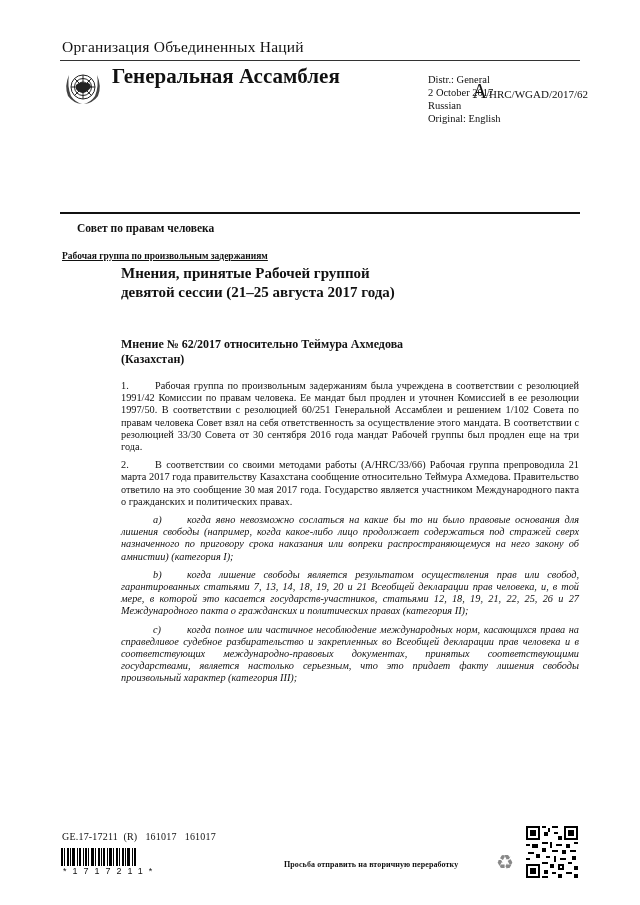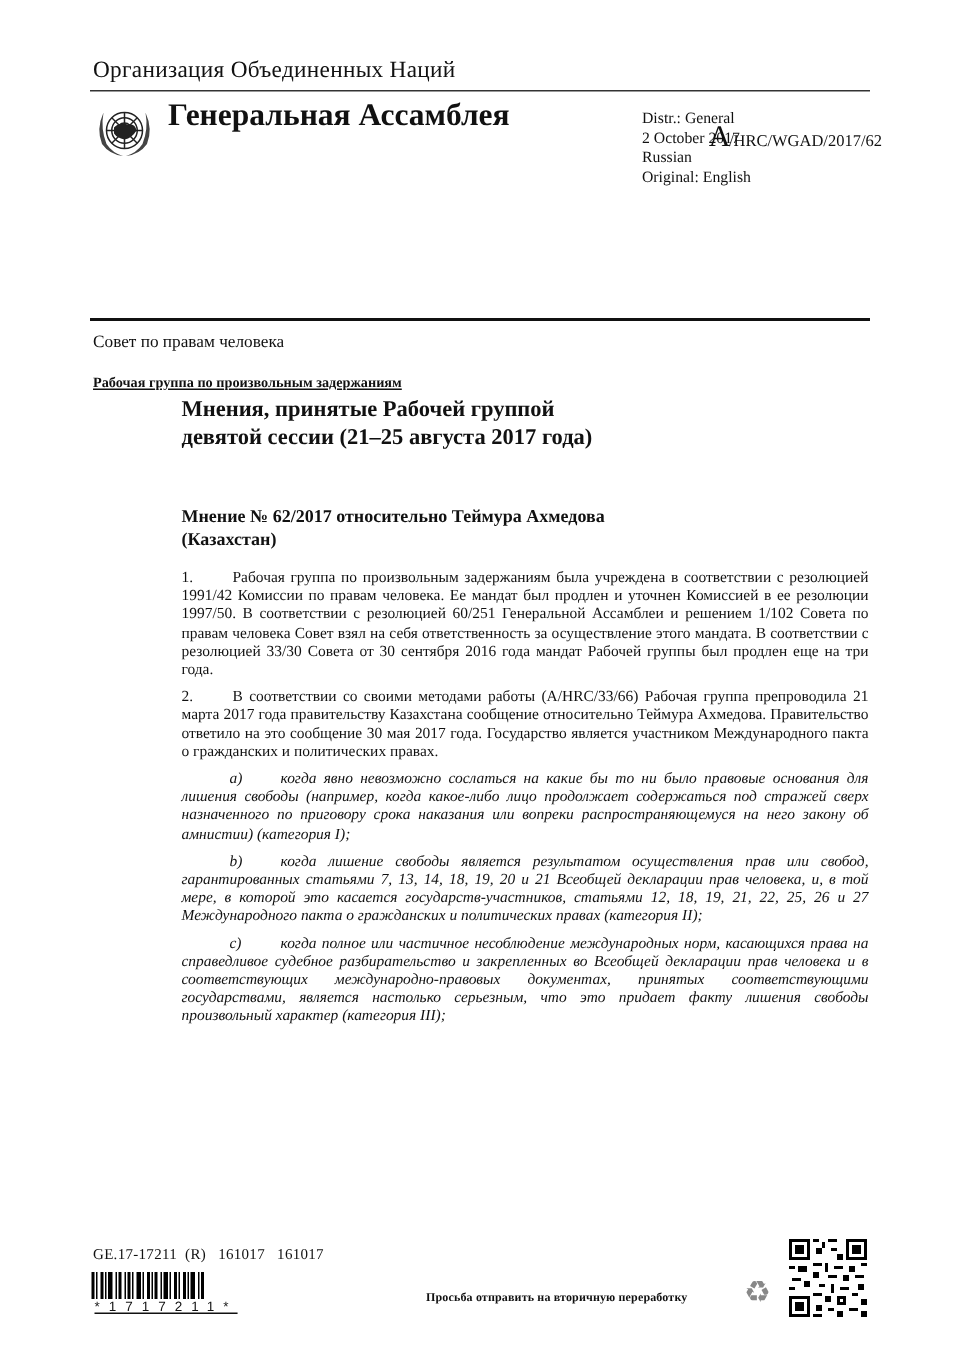--- a/index.html
+++ b/index.html
@@ -7,33 +7,33 @@
          font-family:"Liberation Serif", "DejaVu Serif", serif; color:#111; }
   .abs { position:absolute; }
   .org { left:62px; top:38px; font-size:15.5px; letter-spacing:0.2px; }
   .symbol { right:52px; top:36px; font-size:11px; white-space:nowrap;margin-top:44px; }
   .symbol .big { font-size:20px; letter-spacing:-1px; }
   .rule-thin { left:60px; width:520px; top:60px; height:0; border-top:1.3px solid #333; }
   .logo { left:61px; top:66px; width:44px; height:44px; }
   .assembly { left:112px; top:64px; font-size:21px; font-weight:bold; }
   .distr { left:428px; top:73px; font-size:10.5px; line-height:13px; }
   .rule-thick { left:60px; width:520px; top:212px; height:0; border-top:2.2px solid #111; }
-  .council { left:62px; top:222px; font-size:11.5px; font-weight:normal; }
+  .council { left:77px; top:222px; font-size:11.5px; font-weight:bold; }
   .wg { left:62px; top:251px; font-size:9.5px; font-weight:bold;text-decoration:underline; }
   .title { left:121px; top:264px; font-size:15px; font-weight:bold; line-height:19px; width:400px; }
   .opinion { left:121px; top:337px; font-size:12px; font-weight:bold; line-height:15px; width:420px; }
   .body { left:121px; width:458px; font-size:10.3px; line-height:12.2px; text-align:justify; }
   .para { margin:0 0 6px 0; }
   .pnum { display:inline-block; width:34px; }
   .sub { text-indent:32px;font-style:italic; }
   .sub .sl { display:inline-block; width:34px; text-indent:0; }
   .footer-code { left:62px; top:831px; font-size:10px; letter-spacing:0.2px; }
   .barcode { left:61px; top:848px; width:96px; height:18px; display:flex; gap:0; }
   .barcode span { display:block; height:100%; background:#000; }
-  .barnum { left:63px; top:866px; font-size:9px; font-family:"Liberation Sans", sans-serif; letter-spacing:6px;text-decoration:underline; }
+  .barnum { left:63px; top:866px; font-size:9px; font-family:"Liberation Sans", sans-serif; letter-spacing:6px; }
   .recycle-text { left:284px; top:860px; font-size:8px; font-weight:bold; letter-spacing:0.1px; }
   .recycle-icon { left:496px; top:852px; width:22px; height:20px; font-size:20px; line-height:20px; color:#888; }
   .qr { left:526px; top:826px; width:52px; height:52px; }
 </style>
 </head>
 <body>
 
 <div class="abs org">Организация Объединенных Наций</div>
 <div class="abs symbol"><span class="big">A</span><span>/HRC/WGAD/2017/62</span></div>
 <div class="abs rule-thin"></div>

